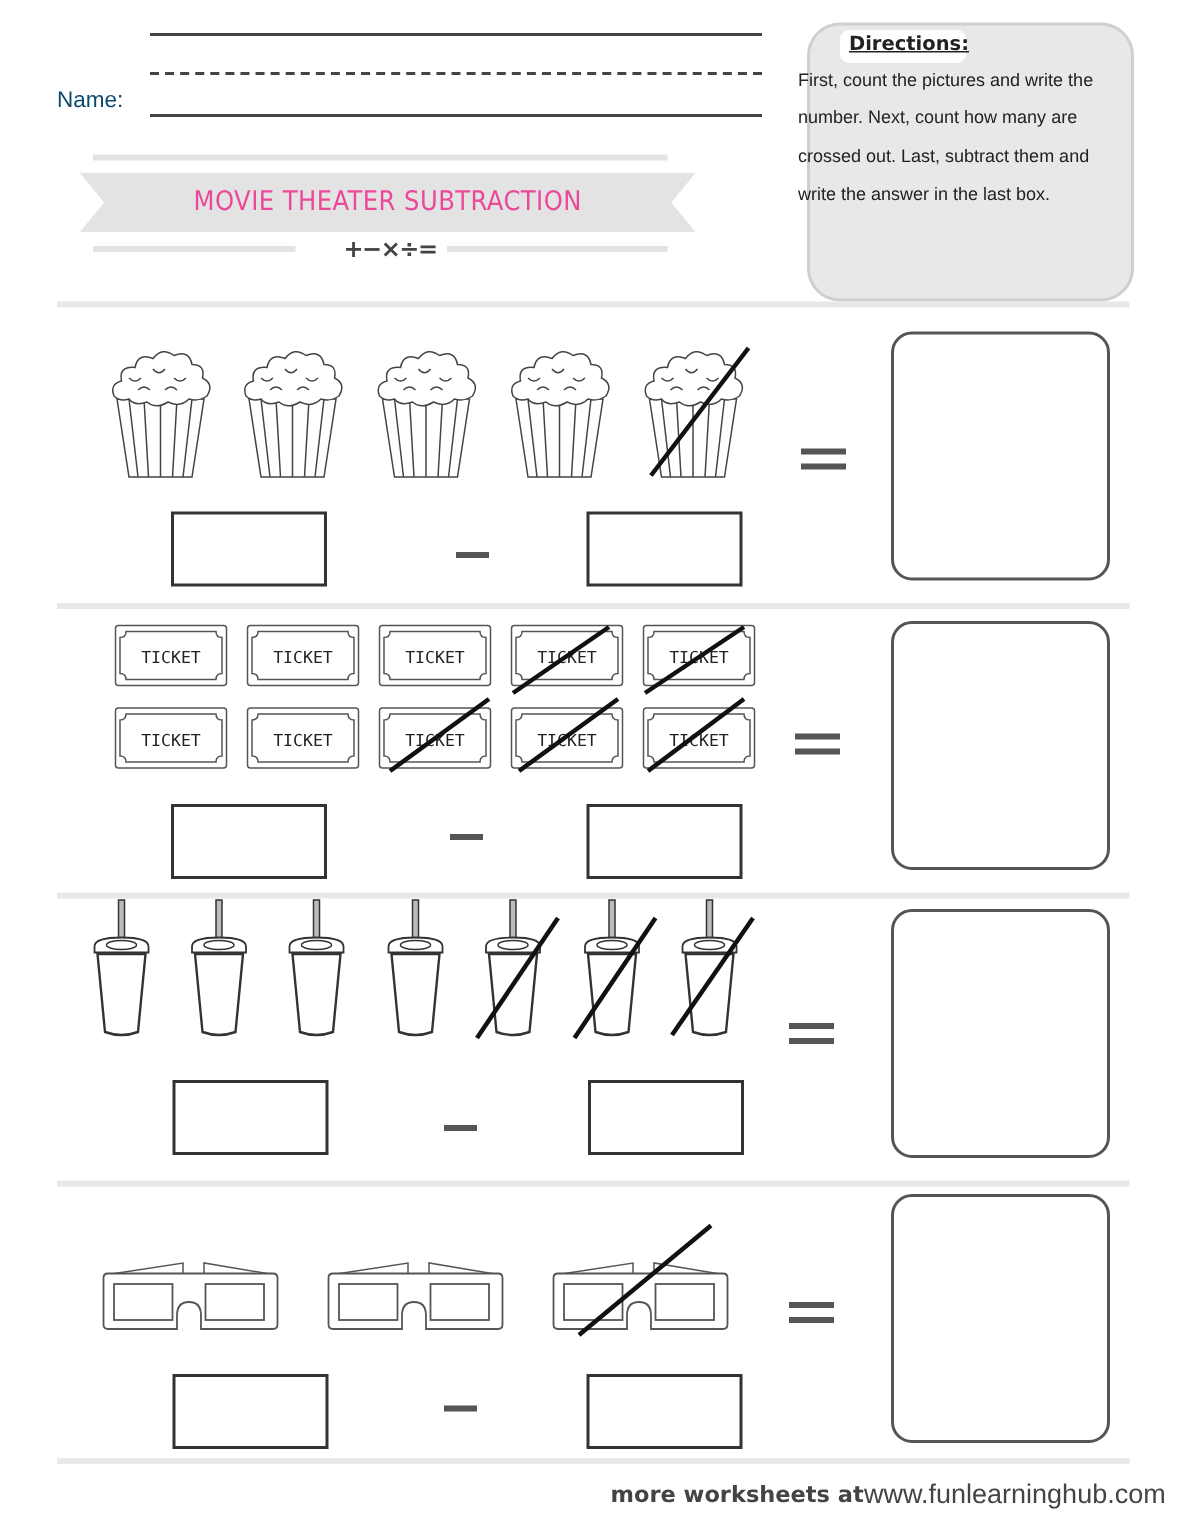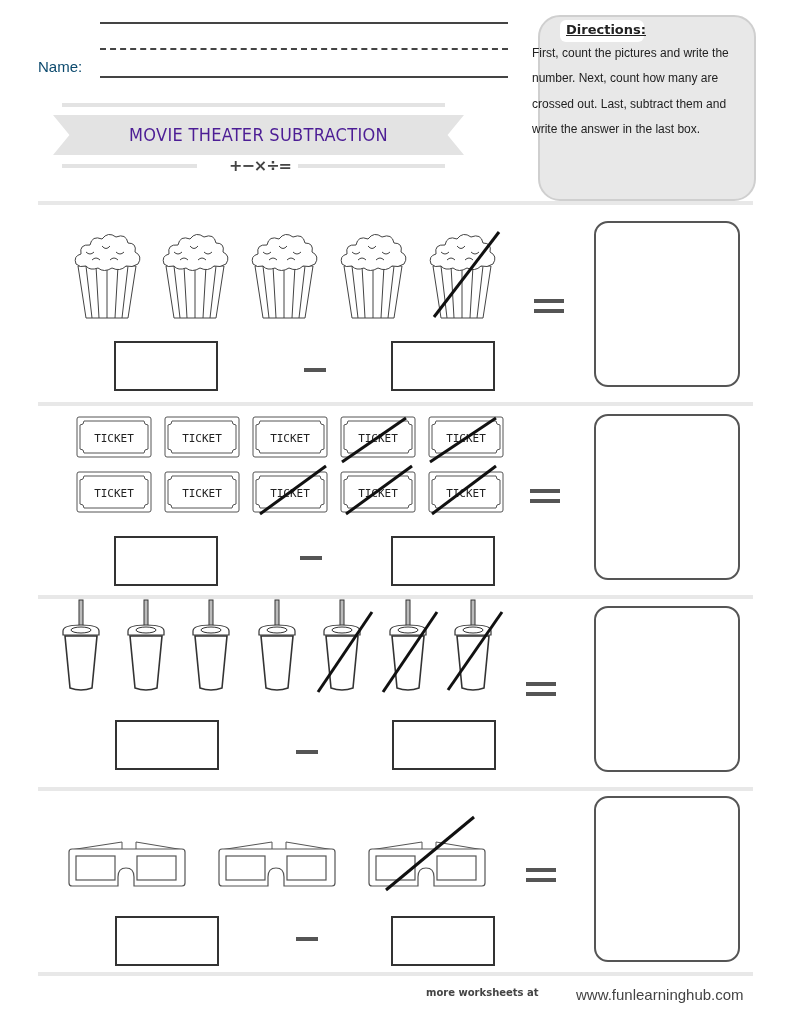--- a/index.html
+++ b/index.html
@@ -4,37 +4,37 @@
 <style>
   html,body{margin:0;padding:0;background:#fff;}
   body{width:791px;height:1024px;position:relative;overflow:hidden;font-family:"DejaVu Sans",sans-serif;color:#222;}
   .line-solid{position:absolute;height:2px;background:#444;}
   .line-dash{position:absolute;height:0;border-top:2px dashed #444;}
   .name-label{position:absolute;left:38px;top:58px;font-family:"Liberation Sans",sans-serif;font-size:15px;color:#0c4a6e;}
   .banner-bar{position:absolute;height:4px;background:#e3e3e3;}
   .banner{position:absolute;left:53px;top:115px;width:411px;height:40px;background:#e3e3e3;
     clip-path:polygon(0 0,100% 0,96% 50%,100% 100%,0 100%,4% 50%);}
   .banner-title{position:absolute;left:53px;top:115px;width:411px;height:40px;line-height:40px;text-align:center;
-    font-family:"DejaVu Sans Condensed","DejaVu Sans",sans-serif;font-size:18px;color:#4c1d95;letter-spacing:0.3px;}
+    font-family:"DejaVu Sans Condensed","DejaVu Sans",sans-serif;font-size:18px;color:#ec4899;letter-spacing:0.3px;}
   .ops{position:absolute;left:200px;top:156px;width:120px;text-align:center;font-family:"DejaVu Sans",sans-serif;font-weight:bold;font-size:16px;color:#444;letter-spacing:-1px;}
   .dir-box{position:absolute;left:538px;top:15px;width:214px;height:182px;background:#e8e8e8;border:2px solid #cfcfcf;border-radius:22px;}
   .dir-tab{position:absolute;left:560px;top:20px;width:84px;height:22px;background:#fff;border-radius:6px;}
   .dir-title{position:absolute;left:566px;top:22px;font-family:"DejaVu Sans",sans-serif;font-size:13px;font-weight:bold;text-decoration:underline;color:#222;}
   .dir-text{position:absolute;left:532px;top:41px;width:206px;font-family:Liberation Sans, sans-serif;font-size:12px;line-height:25.3px;color:#222;}
   .hsep{position:absolute;left:38px;width:715px;height:4px;background:#e8e8e8;}
   .ansbox{position:absolute;background:#fff;border:2px solid #555;border-radius:14px;}
   .eq{position:absolute;width:30px;height:14px;}
   .eq::before,.eq::after{content:"";position:absolute;left:0;width:30px;height:4px;background:#555;}
   .eq::before{top:0}.eq::after{top:10px}
   .minus{position:absolute;width:22px;height:4px;background:#555;}
   .numbox{position:absolute;width:100px;height:46px;border:2px solid #333;background:#fff;}
   .item{position:absolute;}
   .ticket-label{font-family:"DejaVu Sans Mono",monospace;font-size:11px;fill:#222;}
-  .footer-bold{position:absolute;left:407px;top:987px;font-family:"DejaVu Sans",sans-serif;font-weight:bold;font-size:10px;color:#444;margin-left:19px;}
-  .footer-url{position:absolute;left:576px;top:986px;font-family:"Liberation Sans",sans-serif;font-size:15px;color:#444;}
+  .footer-bold{position:absolute;left:407px;top:987px;font-family:"DejaVu Sans",sans-serif;font-weight:bold;font-size:15px;color:#444;}
+  .footer-url{position:absolute;left:576px;top:986px;font-family:"Liberation Sans",sans-serif;font-size:18px;color:#444;}
 </style>
 </head>
 <body>
 
 <div class="line-solid" style="left:100px;top:22px;width:408px;"></div>
 <div class="line-dash" style="left:100px;top:48px;width:408px;"></div>
 <span class="name-label">Name:</span>
 <div class="line-solid" style="left:100px;top:76px;width:408px;"></div>
 
 <div class="banner-bar" style="left:62px;top:103px;width:383px;"></div>

